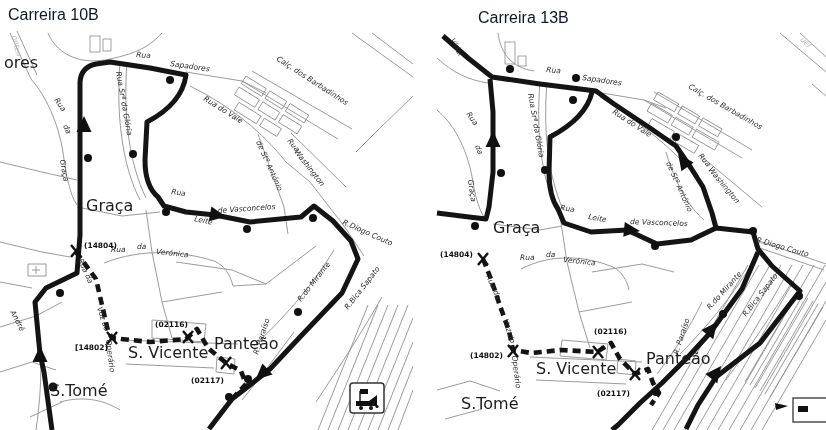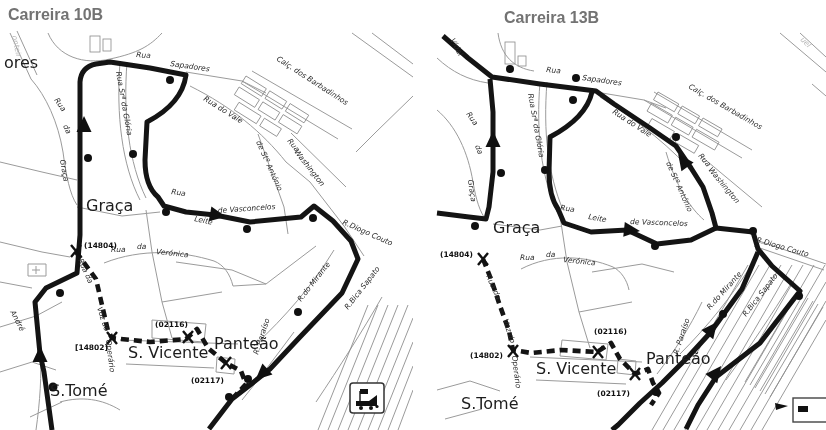--- a/index.html
+++ b/index.html
@@ -1,19 +1,19 @@
 <!DOCTYPE html>
 <html><head>
 <meta charset="utf-8">
 <style>
   html,body{margin:0;padding:0;background:#ffffff;}
   .stage{position:relative;width:826px;height:430px;background:#ffffff;overflow:hidden;
          font-family:"DejaVu Sans",sans-serif;}
-  .title{position:absolute;font-family:"Liberation Sans",sans-serif;font-weight:bold;
-         font-size:16px;color:#737373;white-space:nowrap;}
+  .title{position:absolute;font-family:"Liberation Sans",sans-serif;font-weight:normal;
+         font-size:16px;color:#0f172a;white-space:nowrap;}
   .panel-svg{position:absolute;top:0;}
   text{font-family:"DejaVu Sans",sans-serif;}
   .st{font-size:7.5px;font-style:italic;fill:#2a2a2a;}
   .big{font-size:16px;fill:#1d1d1d;}
   .code{font-size:7.5px;font-weight:bold;fill:#101010;}
   .dim{fill:#b8b8b8;}
   .street{stroke:#9b9b9b;stroke-width:1;fill:none;}
   .block{stroke:#8a8a8a;stroke-width:0.8;fill:none;}
   .route{stroke:#141414;stroke-width:5;fill:none;stroke-linejoin:round;stroke-linecap:butt;}
   .route-dash{stroke:#141414;stroke-width:4.6;fill:none;stroke-dasharray:8 5;stroke-linejoin:round;}
@@ -21,21 +21,21 @@
   .dot{fill:#101010;}
   .arrow{fill:#101010;}
   .rail{stroke:#8f8f8f;stroke-width:0.9;fill:none;}
 </style>
 </head>
 <body>
 
 <div class="stage">
 
   <div class="title" style="left:8px;top:6px;">Carreira 10B</div>
-  <div class="title" style="left:504px;top:9px;">Carreira 13B</div>
+  <div class="title" style="left:478px;top:9px;">Carreira 13B</div>
 
   <svg class="panel-svg" style="left:0px;" width="413" height="430" viewBox="0 0 413 430">
 
     <g>
       <path class="street" d="M10,33 L31,79 M17,31 L37,75 M31,79 C46,96 58,122 63,152 M63,152 C66,175 70,195 77,205
         M48,33 C58,57 84,65 110,59 C138,53 150,46 162,33
         M120,62 C116,115 122,165 140,200 M127,62 C123,115 129,163 146,198"></path>
       <path class="street" d="M186,72 L242,81 266,93 M242,81 L338,139 M252,71 L352,129
         M190,86 C232,107 262,132 286,162 M258,134 L284,207 288,234 M291,133 L346,187
         M352,33 L413,77 M372,33 L413,64 M413,96 L376,132 356,152

